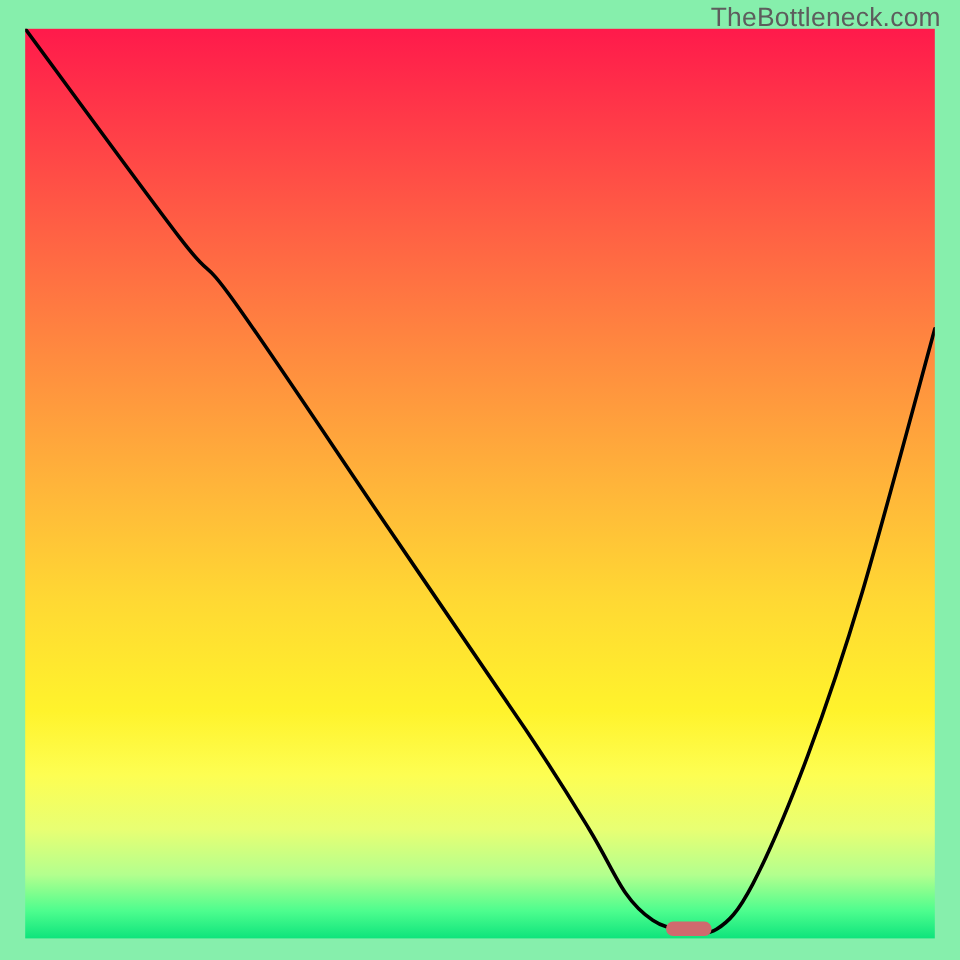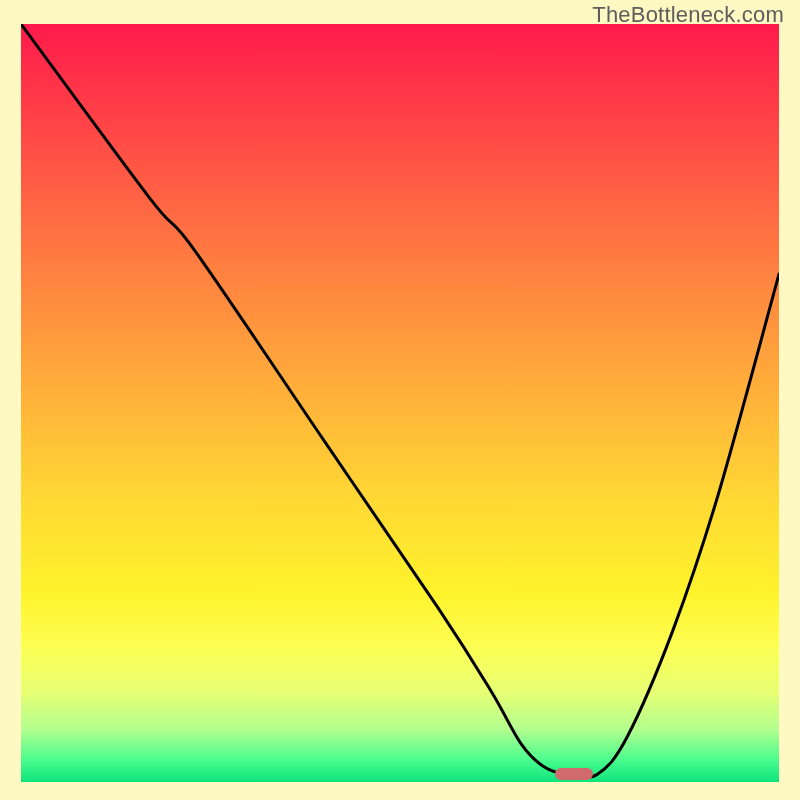--- a/index.html
+++ b/index.html
@@ -8,21 +8,21 @@
     width: 800px;
     height: 800px;
     background: #000;
     overflow: hidden;
     font-family: Arial, Helvetica, sans-serif;
   }
   .frame {
     position: relative;
     width: 800px;
     height: 800px;
-    background: #fef9c3;
+    background: #86efac;
   }
   .watermark {
     position: absolute;
     top: 2px;
     right: 16px;
     color: #5d5d5d;
     font-size: 22px;
     font-weight: 500;
     letter-spacing: 0.2px;
     user-select: none;

